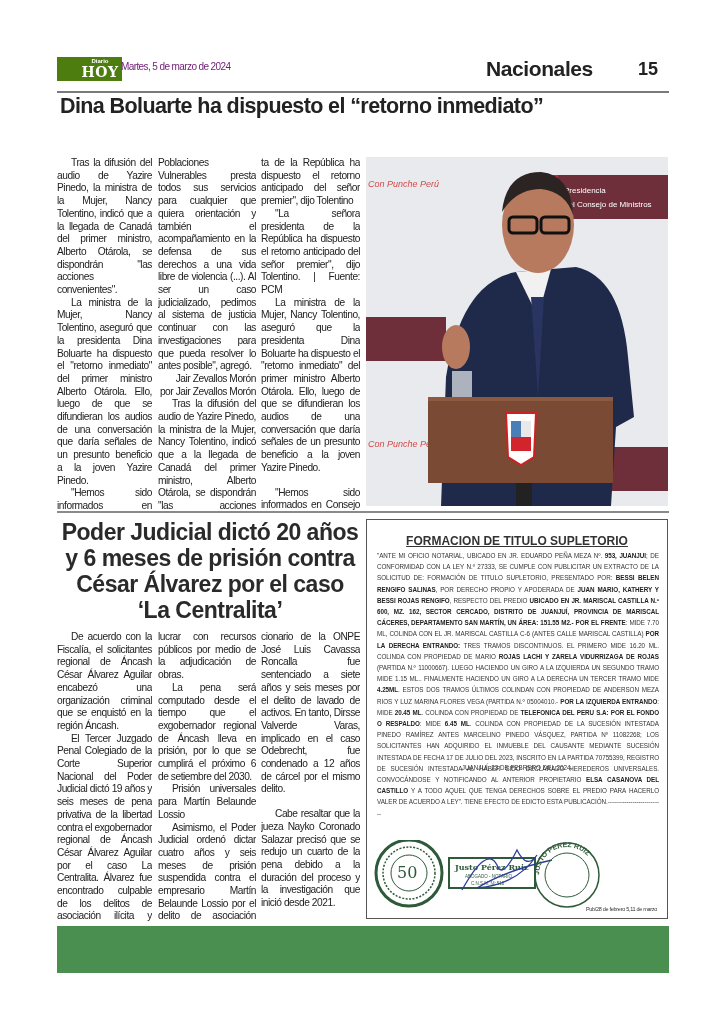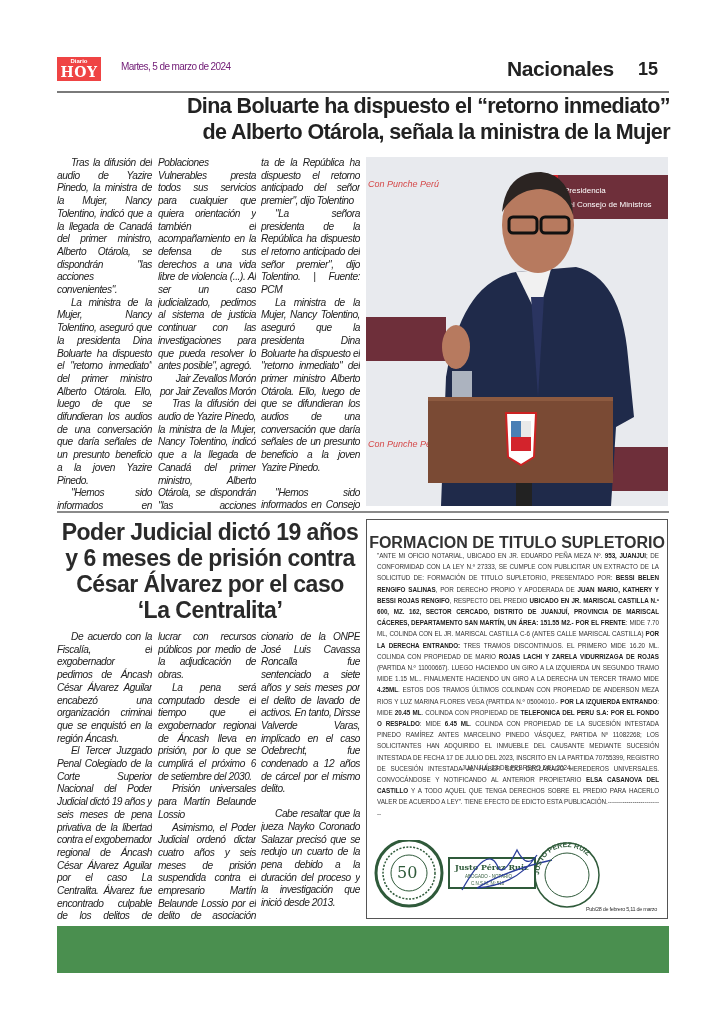--- a/index.html
+++ b/index.html
@@ -1,44 +1,44 @@
 <!DOCTYPE html>
 <html><head>
 <meta charset="utf-8">
 <style>
   html, body { margin:0; padding:0; background:#fff; }
   body { width:723px; height:1024px; position:relative; overflow:hidden; font-family:"Liberation Sans", sans-serif; color:#1a1a1a; }
   .abs { position:absolute; }
   
-  .logo { left:57px; top:57px; width:44px; height:24px; background:#ef4444; color:#fff; text-align:center; }
+  .logo { left:57px; top:57px; width:44px; height:24px; background:#4d7c0f; color:#fff; text-align:center;padding-left:21px; }
   .logo .small { font-size:6px; font-weight:bold; line-height:7px; display:block; padding-top:1px; }
   .logo .big { font-family:"DejaVu Serif", serif; font-size:14px; font-weight:bold; line-height:14px; display:block; letter-spacing:0.5px; }
   .date { left:121px; top:61px; font-size:10px; letter-spacing:-0.6px; color:#701a75; }
-  .section { left:507px; top:57px; font-size:21px; font-weight:bold; letter-spacing:-0.4px; color:#222; }
+  .section { left:486px; top:57px; font-size:21px; font-weight:bold; letter-spacing:-0.4px; color:#222; }
   .pageno { left:638px; top:59px; font-size:18px; font-weight:bold; color:#222; }
   .hr-top { left:57px; top:91px; width:612px; height:2px; background:#7a7a7a; }
-  .headline1 { left:60px; top:93px; width:610px; text-align:right; font-size:21.5px; font-weight:bold; line-height:26px; letter-spacing:-0.6px; color:#222; }
+  .headline1 { left:60px; top:93px; width:610px; text-align:left; font-size:21.5px; font-weight:bold; line-height:26px; letter-spacing:-0.6px; color:#222; }
   
-  .col { font-size:10.2px; line-height:12.7px; text-align:justify; letter-spacing:-0.45px; color:#222; font-family:"Liberation Sans", sans-serif;font-style:italic; }
+  .col { font-size:10.2px; line-height:12.7px; text-align:justify; letter-spacing:-0.45px; color:#222; font-family:"Liberation Sans", sans-serif; }
   .col p { margin:0; text-indent:14px; }
   .col p.noind { text-indent:0; }
   .col p.center { text-align:right; text-indent:0; }
   .col p.gap { margin-top:12px; }
   .c1 { left:57px; top:157px; width:95px; height:355px; overflow:hidden; }
   .c2 { left:158px; top:157px; width:98px; height:355px; overflow:hidden; }
   .c3 { left:261px; top:157px; width:99px; height:355px; overflow:hidden; }
   .photo { left:366px; top:157px; width:302px; height:349px; overflow:hidden; background:#e9ebee; }
   .hr-mid { left:57px; top:511px; width:612px; height:2px; background:#8a8a8a; }
   .headline2 { left:60px; top:519px; width:300px; text-align:center; font-size:23px; font-weight:bold; line-height:26px; letter-spacing:-0.5px; color:#2a2a2a; }
   .d1 { left:57px; top:631px; width:95px; height:290px; overflow:hidden; }
   .d2 { left:158px; top:631px; width:98px; height:290px; overflow:hidden; }
   .d3 { left:261px; top:631px; width:99px; height:290px; overflow:hidden; }
   
   .notice { left:366px; top:519px; width:302px; height:400px; border:1.5px solid #555; box-sizing:border-box; }
-  .notice-title { position:absolute; left:0; top:14px; width:100%; text-align:center; font-size:16px; font-weight:bold; color:#333; }
+  .notice-title { position:absolute; left:0; top:14px; width:100%; text-align:center; font-size:12px; font-weight:bold; text-decoration:underline; color:#333; }
   .notice-body { position:absolute; left:10px; top:30px; width:282px; font-size:6.3px; line-height:11.2px; text-align:justify; letter-spacing:-0.05px; color:#333; text-transform:uppercase; }
   .notice-body b { font-weight:bold; color:#222; }
   .notice-date { position:absolute; left:0; top:244px; width:100%; text-align:center; font-size:6.3px; color:#333; }
   .pub { position:absolute; right:10px; bottom:6px; font-size:5.5px; color:#333; letter-spacing:-0.3px; }
   .seals { position:absolute; left:0; top:320px; width:100%; height:70px; }
   .bottom-band { left:57px; top:926px; width:612px; height:47px; background:#4a8f4f; }
 </style>
 </head>
 <body>
 
@@ -46,21 +46,20 @@
   <span class="small">Diario</span>
   <span class="big">HOY</span>
 </div>
 <div class="abs date">Martes, 5 de marzo de 2024</div>
 <div class="abs section">Nacionales</div>
 <div class="abs pageno">15</div>
 <div class="abs hr-top"></div>
 
 <div class="abs headline1">
   <div>Dina Boluarte ha dispuesto el “retorno inmediato”</div>
-  <div>de Alberto Otárola, señala la ministra de la Mujer</div>
 </div>
 
 <div class="abs col c1">
   <p>Tras la difusión del audio de Yazire Pinedo, la ministra de la Mujer, Nancy Tolentino, indicó que a la llegada de Canadá del primer ministro, Alberto Otárola, se dispondrán "las acciones convenientes".</p>
   <p>La ministra de la Mujer, Nancy Tolentino, aseguró que la presidenta Dina Boluarte ha dispuesto el "retorno inmediato" del primer ministro Alberto Otárola. Ello, luego de que se difundieran los audios de una conversación que daría señales de un presunto beneficio a la joven Yazire Pinedo.</p>
   <p>"Hemos sido informados en Consejo de Ministros que la señora presidenta de la República ha dispuesto el retorno inmediato del señor premier para tomar conocimiento y disponer las acciones convenientes", manifestó.</p>
 
 </div>
 
 <div class="abs col c2">
@@ -110,39 +109,39 @@
     <path d="M140,256 L170,256 L168,300 L155,308 L142,300 Z" fill="#fff" stroke="#c22" stroke-width="2"></path>
     <rect x="145" y="264" width="10" height="16" fill="#4a7fb5"></rect>
     <rect x="155" y="264" width="10" height="16" fill="#e9e9e9"></rect>
     <rect x="145" y="280" width="20" height="14" fill="#d3232c"></rect>
     <rect x="150" y="326" width="16" height="23" fill="#222"></rect>
   </svg>
 </div>
 
 <div class="abs hr-mid"></div>
 
-<div class="abs headline2">Poder Judicial dictó 19 años y 6 meses de prisión contra César Álvarez por el caso ‘La Centralita’</div>
+<div class="abs headline2">Poder Judicial dictó 20 años y 6 meses de prisión contra César Álvarez por el caso ‘La Centralita’</div>
 
 <div class="abs col d1">
-  <p>De acuerdo con la Fiscalía, el exgobernador pedimos de Áncash César Álvarez Aguilar encabezó una organización criminal que se enquistó en la región Áncash.</p>
+  <p>De acuerdo con la Fiscalía, el solicitantes regional de Áncash César Álvarez Aguilar encabezó una organización criminal que se enquistó en la región Áncash.</p>
   <p>El Tercer Juzgado Penal Colegiado de la Corte Superior Nacional del Poder Judicial dictó 19 años y seis meses de pena privativa de la libertad contra el exgobernador regional de Áncash César Álvarez Aguilar por el caso La Centralita. Álvarez fue encontrado culpable de los delitos de asociación ilícita y lavado de activos.</p>
 
 </div>
 
 <div class="abs col d2">
   <p class="noind">lucrar con recursos públicos por medio de la adjudicación de obras.</p>
   <p>La pena será computado desde el tiempo que el exgobernador regional de Áncash lleva en prisión, por lo que se cumplirá el próximo 6 de setiembre del 2030.</p>
   <p>Prisión universales para Martín Belaunde Lossio</p>
   <p>Asimismo, el Poder Judicial ordenó dictar cuatro años y seis meses de prisión suspendida contra el empresario Martín Belaunde Lossio por el delito de asociación ilícita.</p>
 
 </div>
 
 <div class="abs col d3">
   <p class="noind">cionario de la ONPE José Luis Cavassa Roncalla fue sentenciado a siete años y seis meses por el delito de lavado de activos. En tanto, Dirsse Valverde Varas, implicado en el caso Odebrecht, fue condenado a 12 años de cárcel por el mismo delito.</p>
-  <p class="gap">Cabe resaltar que la jueza Nayko Coronado Salazar precisó que se redujo un cuarto de la pena debido a la duración del proceso y la investigación que inició desde 2013.</p>
+  <p class="gap">Cabe resaltar que la jueza Nayko Coronado Salazar precisó que se redujo un cuarto de la pena debido a la duración del proceso y la investigación que inició desde 2021.</p>
 
 </div>
 
 <div class="abs notice">
   <div class="notice-title">FORMACION DE TITULO SUPLETORIO</div>
   <div class="notice-body" id="notice-body"><span>"Ante mi oficio notarial, ubicado en Jr. Eduardo Peña Meza Nº. </span><b>953, Juanjui</b><span>; de conformidad con la Ley N.º 27333, se cumple con publicitar un extracto de la solicitud de: formación de titulo supletorio, presentado por: </span><b>Bessi Belen Rengifo Salinas</b><span>, por derecho propio y apoderada de </span><b>Juan Mario, Kathery y Bessi Rojas Rengifo</b><span>, respecto del predio </span><b>ubicado en Jr. Mariscal Castilla N.º 600, Mz. 162, Sector Cercado, Distrito de Juanjuí, Provincia de Mariscal Cáceres, Departamento San Martín, un área: 151.55 m2.- Por el frente</b><span>: mide 7.70 ml, colinda con el Jr. Mariscal Castilla C-6 (antes calle Mariscal Castilla) </span><b>Por la derecha entrando:</b><span> tres tramos discontinuos. El primero mide 16.20 ml. colinda con propiedad de Mario </span><b>Rojas Lachi y Zarela Vidurrizaga de Rojas</b><span> (Partida N.º 11000667). Luego haciendo un giro a la izquierda un segundo tramo mide 1.15 ml.. Finalmente haciendo un giro a la derecha un tercer tramo mide </span><b>4.25ml</b><span>. Estos dos tramos últimos colindan con propiedad de Anderson Meza Rios y Luz Marina Flores Vega (Partida N.º 05004010.- </span><b>Por la izquierda entrando</b><span>: mide </span><b>20.45 ml</b><span>. Colinda con propiedad de </span><b>Telefonica del Peru S.A: Por el fondo o respaldo</b><span>: mide </span><b>6.45 ml</b><span>. Colinda con propiedad de la sucesión intestada Pinedo Ramírez antes Marcelino Pinedo Vásquez, Partida Nº 11082268; los solicitantes han adquirido el inmueble del causante mediante sucesión intestada de fecha 17 de julio del 2023, inscrito en la partida 70755399, registro de sucesión intestada al haber sido declarado herederos universales. Convocándose y notificando al anterior propietario </span><b>Elsa Casanova del Castillo</b><span> y a todo aquel que tenga derechos sobre el predio para hacerlo valer de acuerdo a ley". Tiene efecto de edicto esta publicación.---------------------------</span></div>
   <div class="notice-date">JUANJUÍ, 23 DE FEBRERO DEL 2024.</div>
   <div class="seals">
     <svg width="302" height="70" viewBox="0 0 302 70">
       <g>

